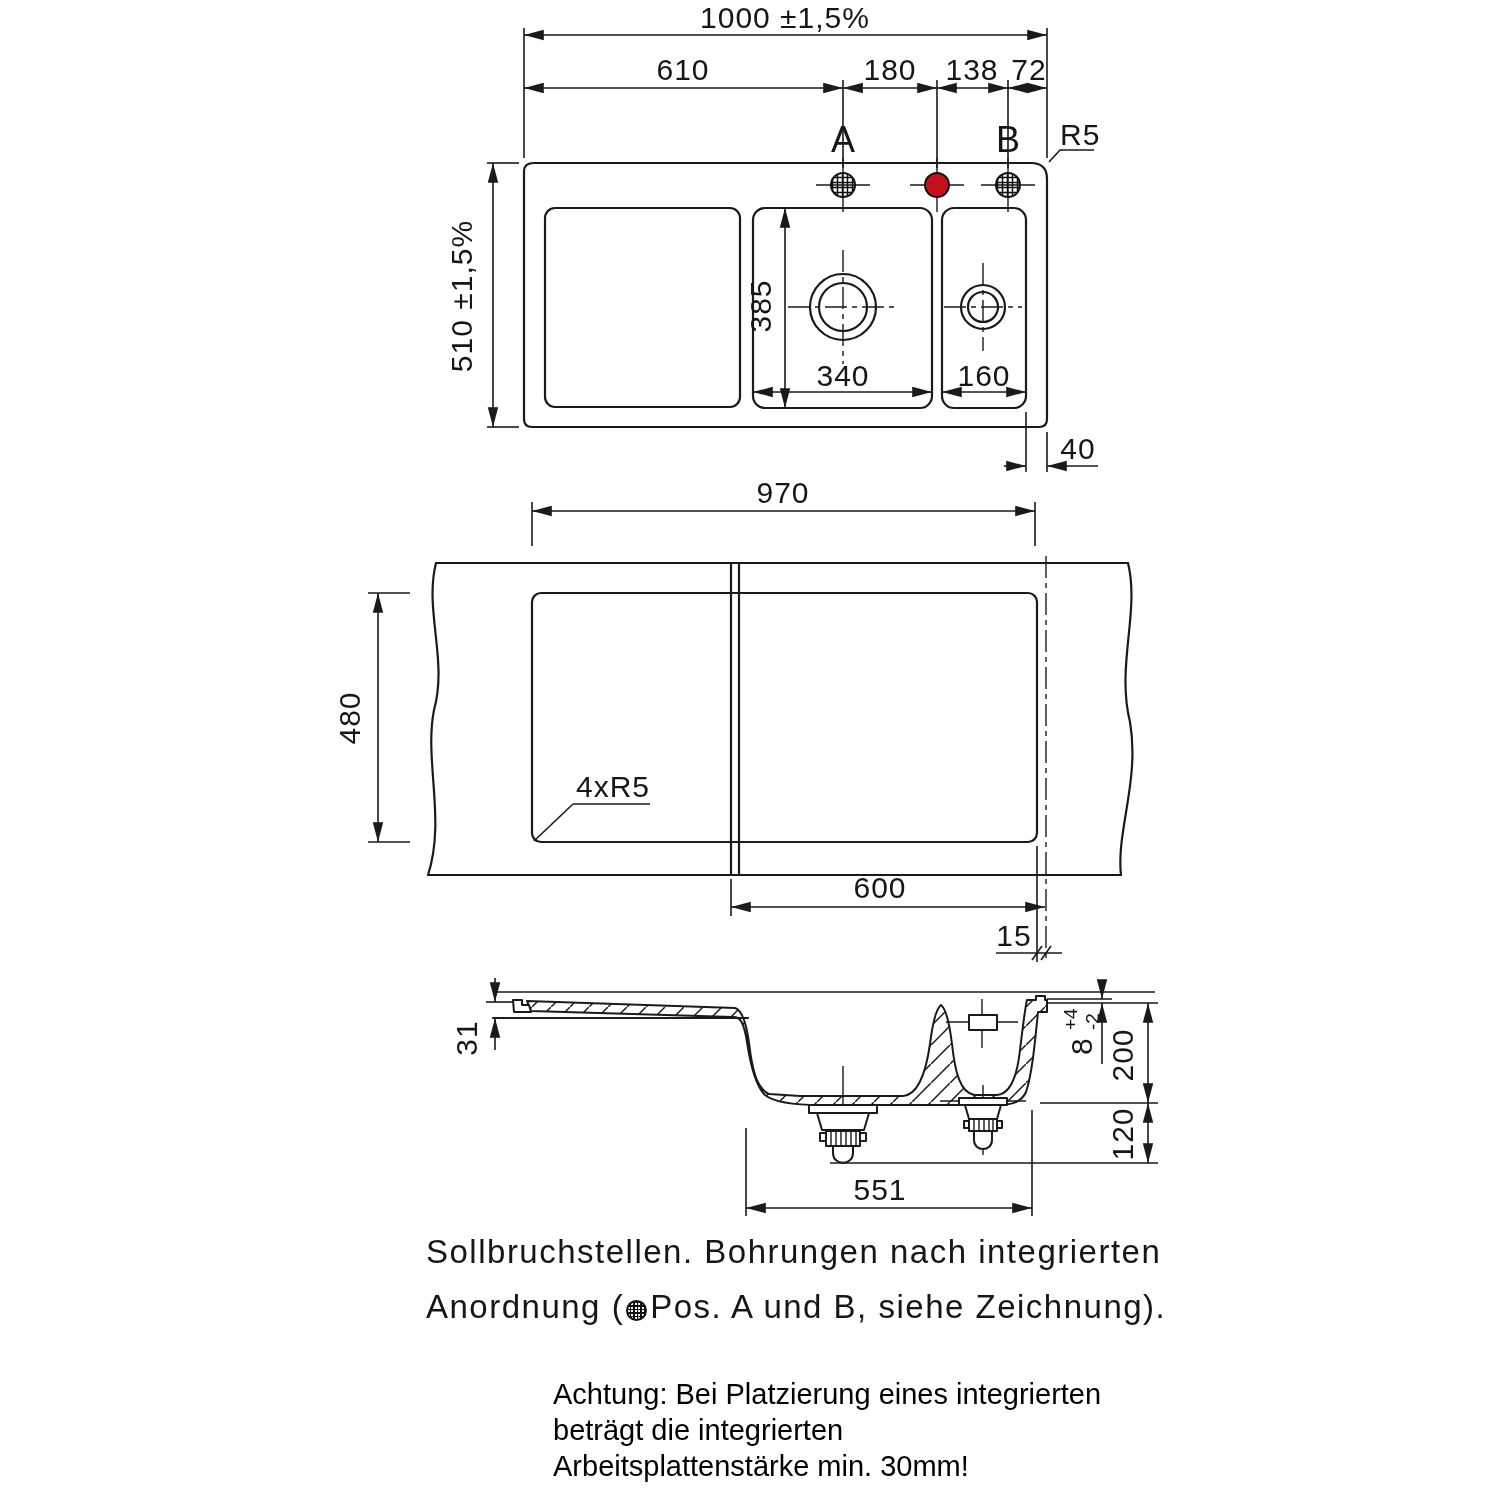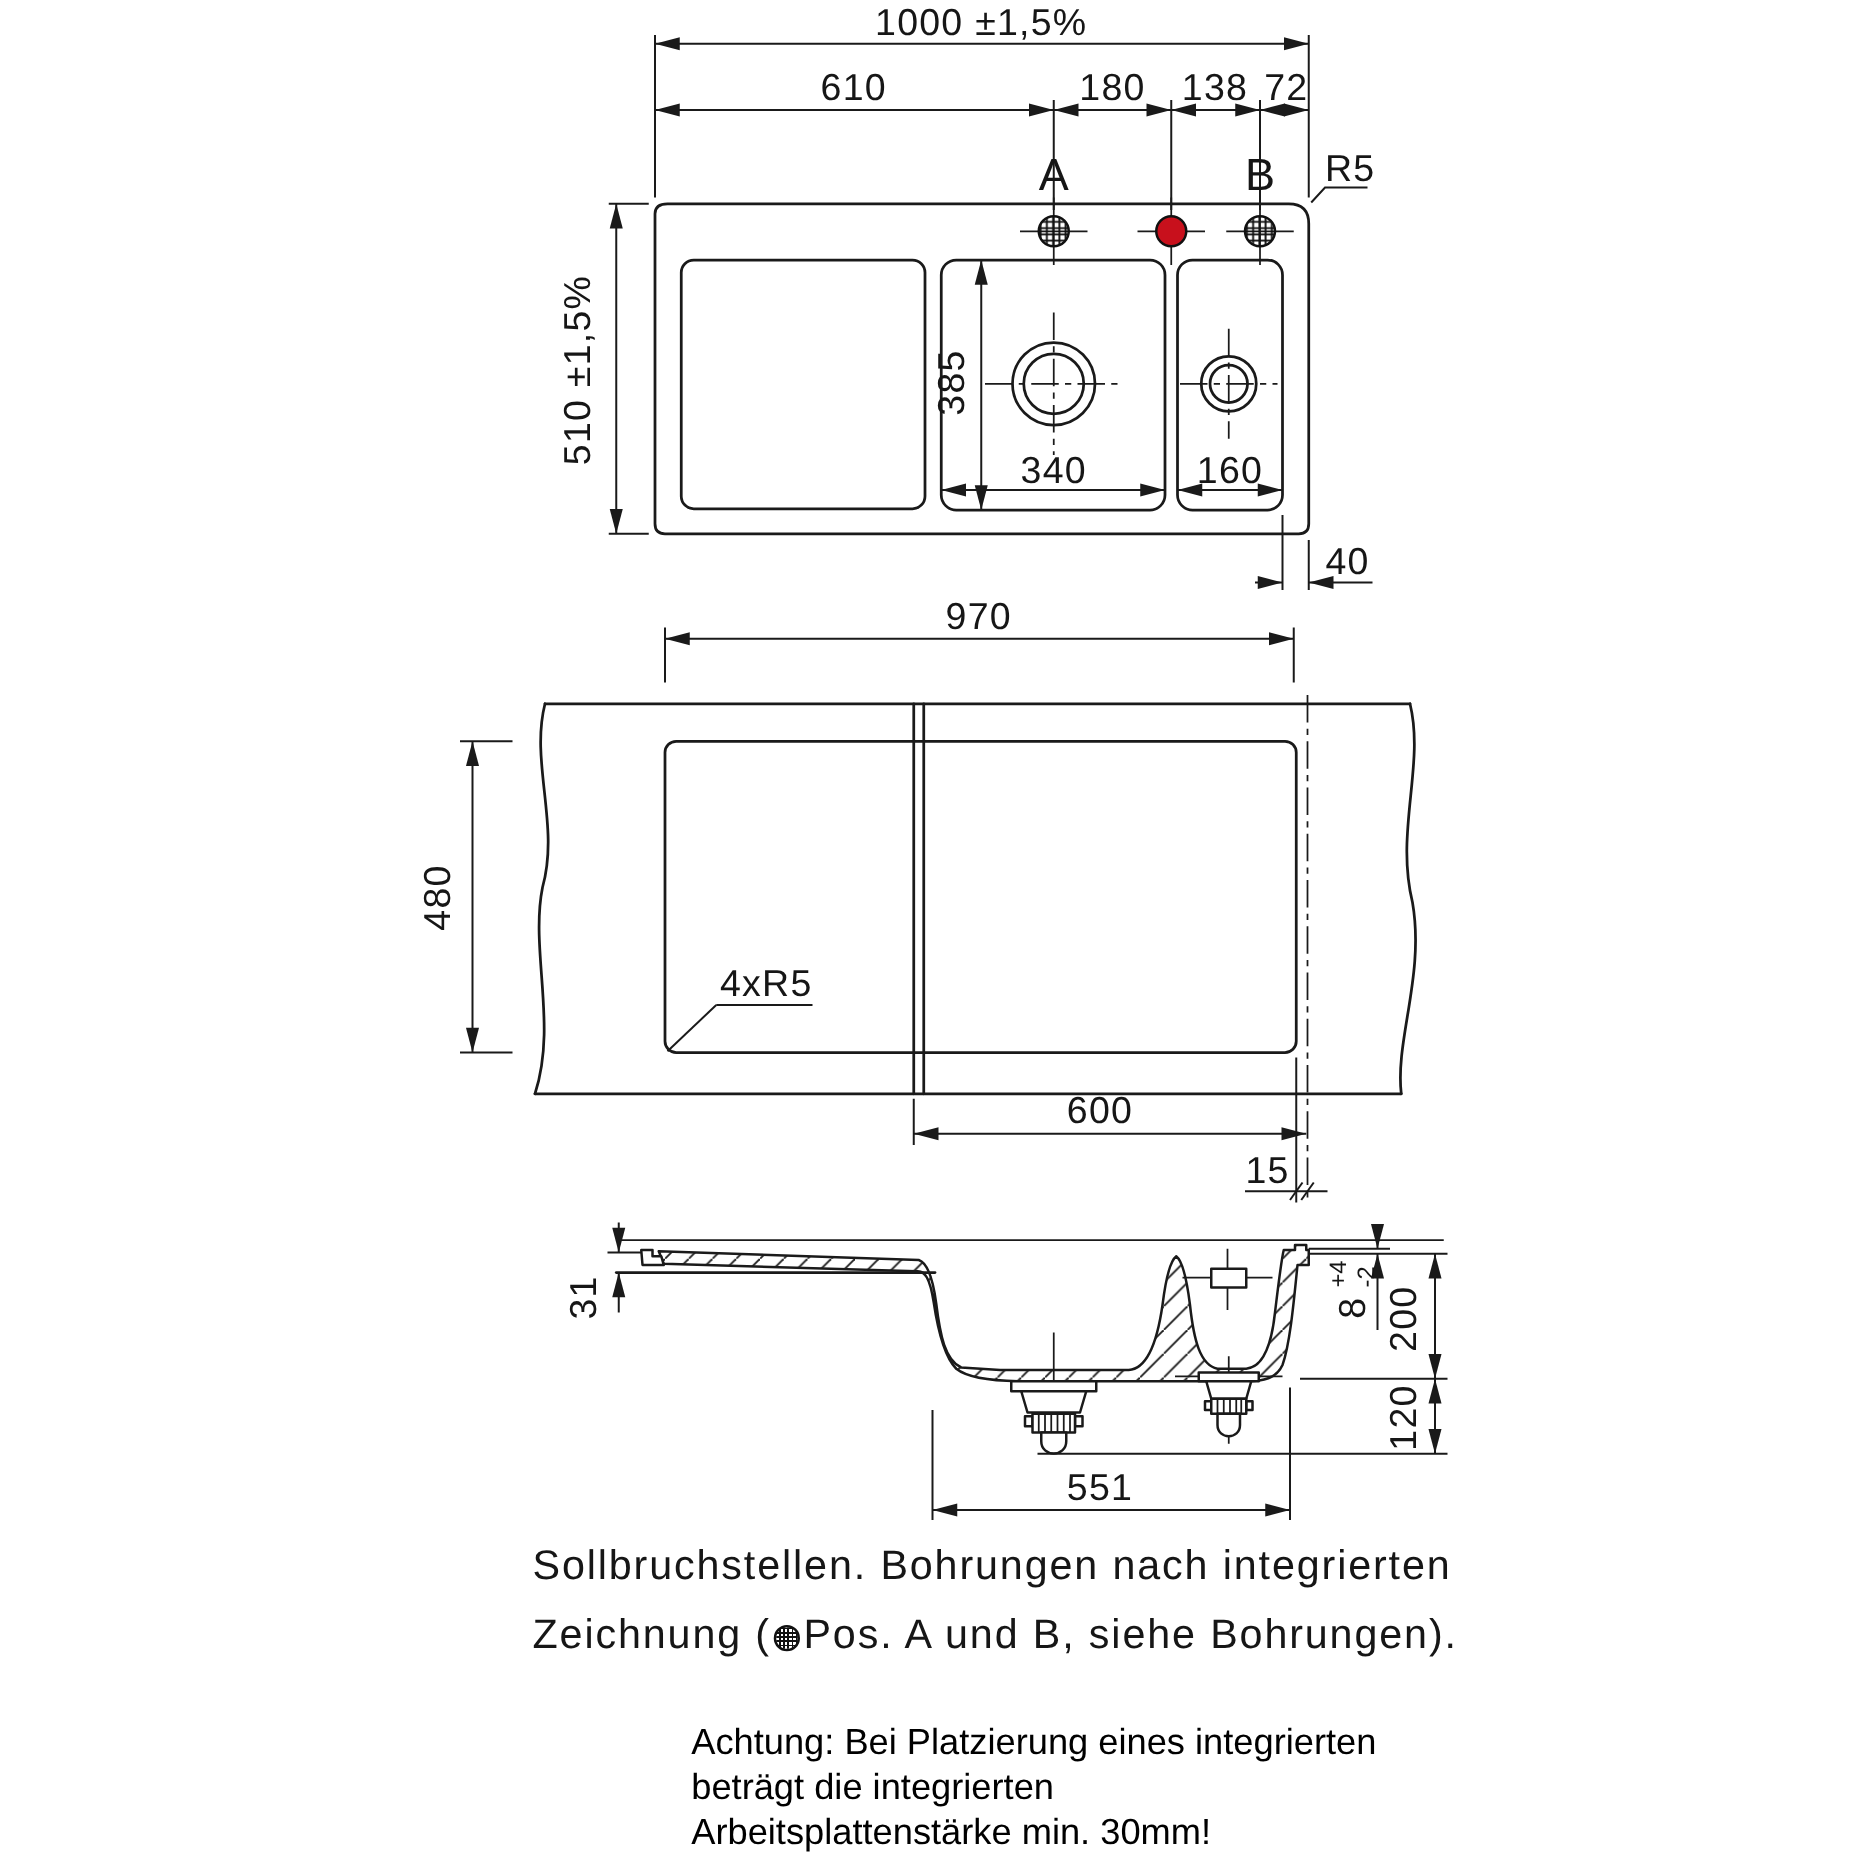--- a/index.html
+++ b/index.html
@@ -278,21 +278,21 @@
       <line class="dim" x1="746" y1="1128" x2="746" y2="1216"></line>
       <line class="dim" x1="1032" y1="1110" x2="1032" y2="1216"></line>
       <line class="dim" x1="746" y1="1208" x2="1032" y2="1208" marker-start="url(#arr)" marker-end="url(#arr)"></line>
       <text class="dimtxt" x="880" y="1200" text-anchor="middle">551</text>
     </g>
   </g>
 </svg>
 
 <div class="note">
   <div>Sollbruchstellen. Bohrungen nach integrierten</div>
-  <div><span>Zeichnung (</span><span class="hatch-circle"></span><span>Pos. A und B, siehe Bohrungen).</span></div>
+  <div><span>Anordnung (</span><span class="hatch-circle"></span><span>Pos. A und B, siehe Zeichnung).</span></div>
 </div>
 
 <div class="warn">
   <div>Achtung: Bei Platzierung eines integrierten</div>
   <div>beträgt die integrierten</div>
   <div>Arbeitsplattenstärke min. 30mm!</div>
 </div>
 
 </div>
 

